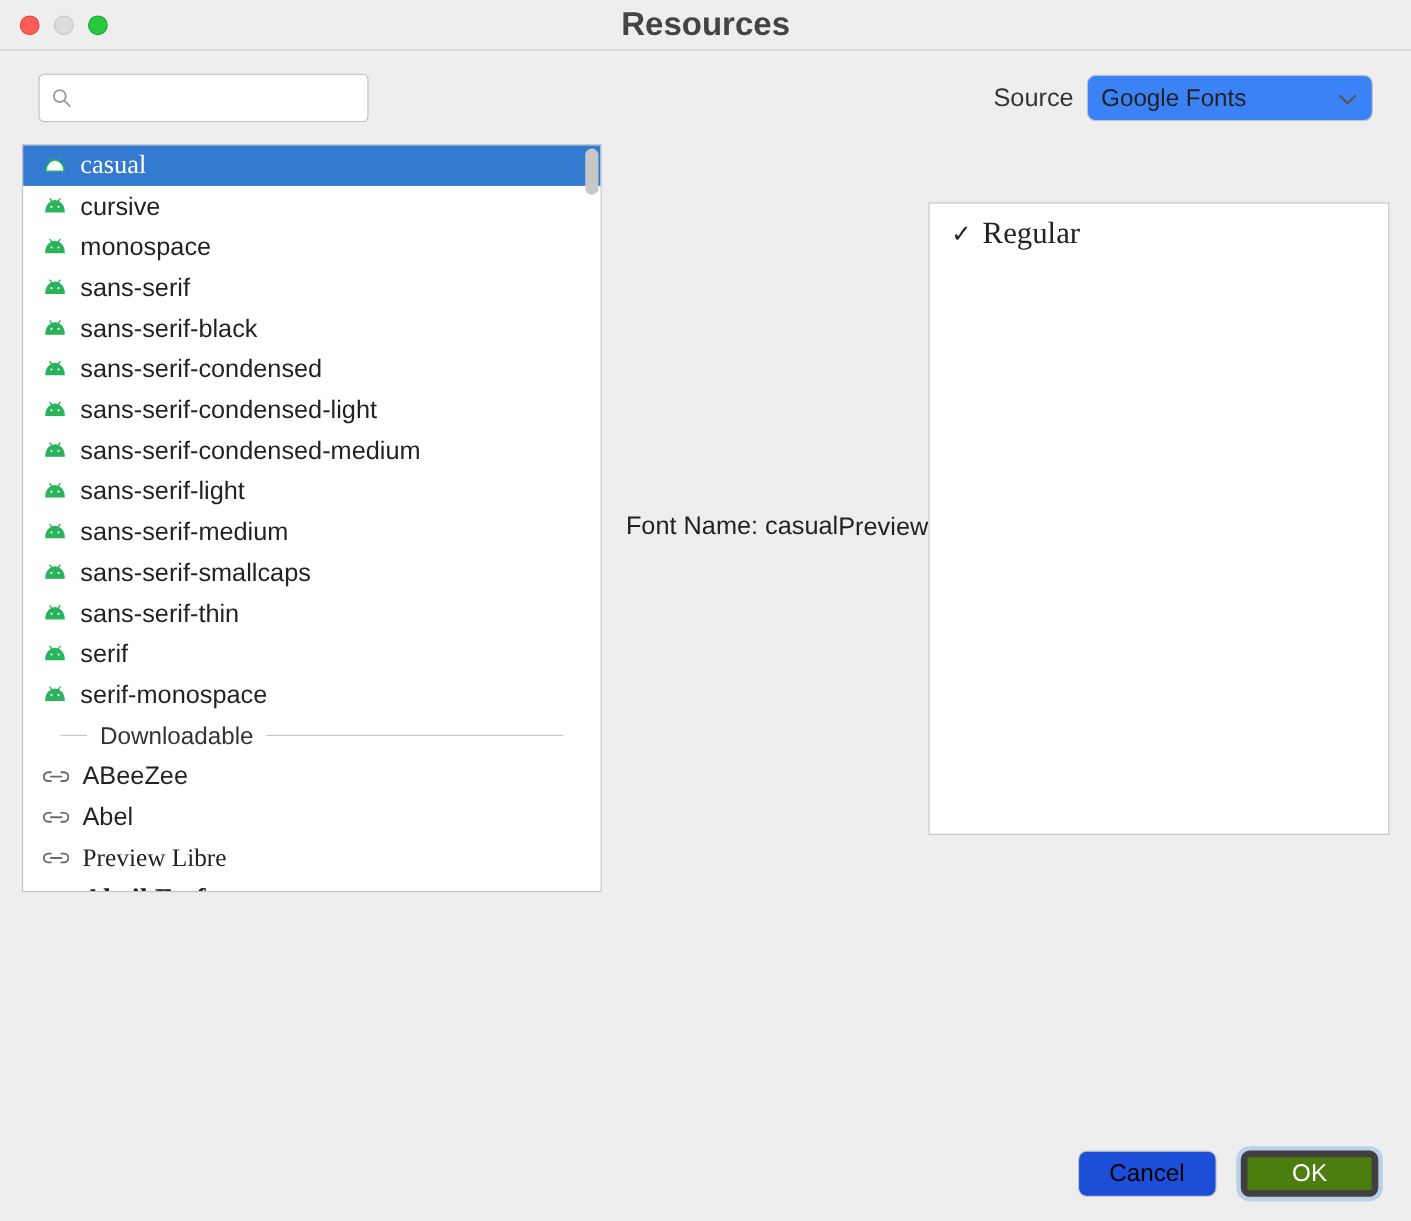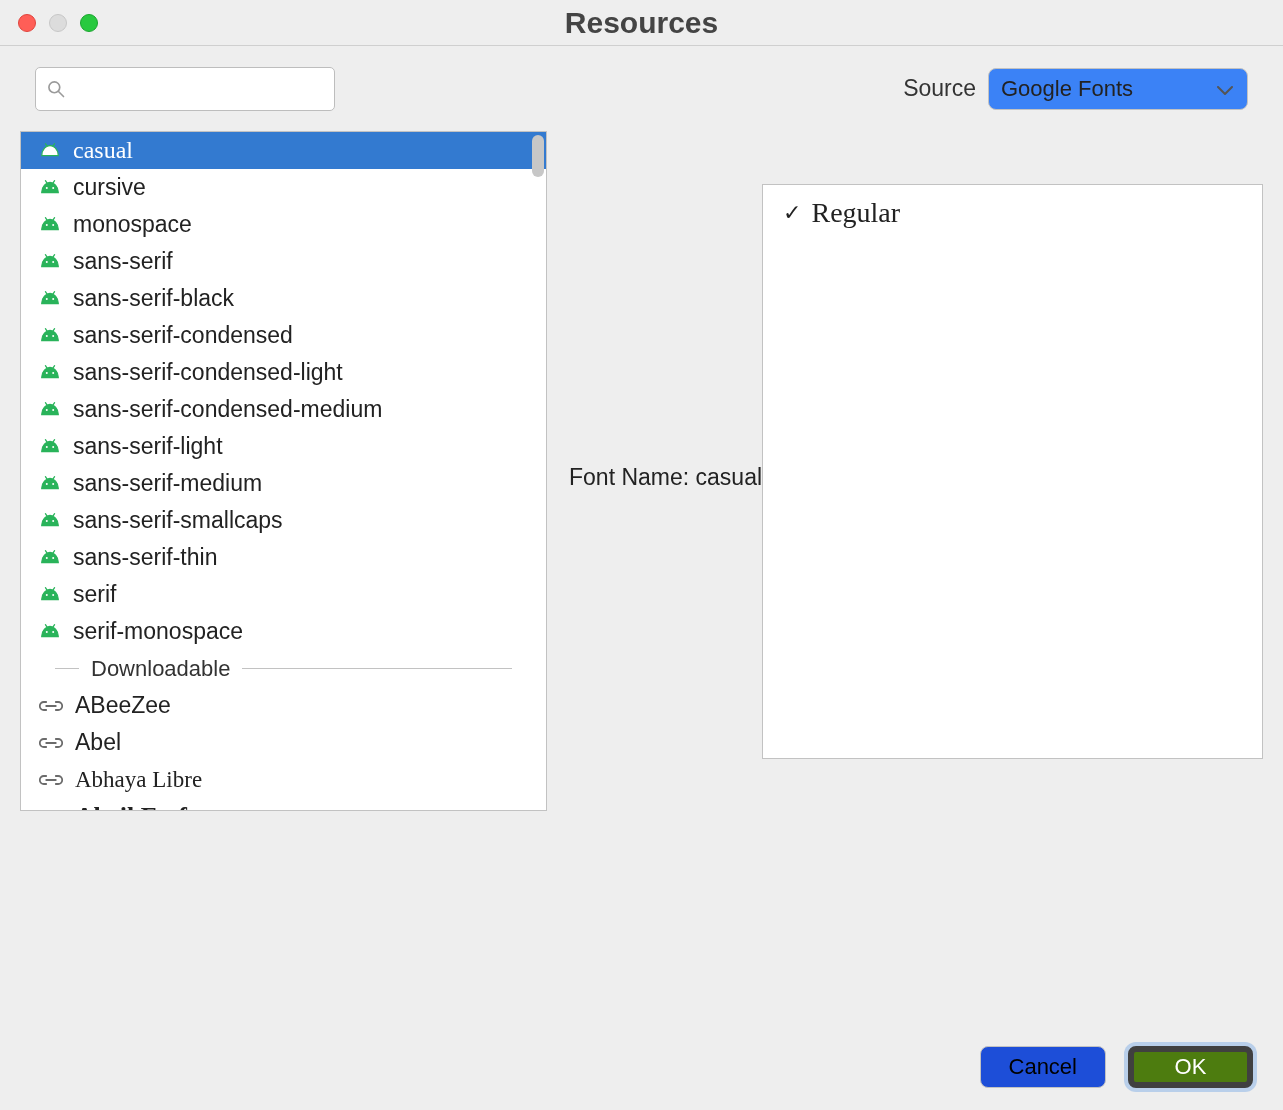--- a/index.html
+++ b/index.html
@@ -319,37 +319,38 @@
         <div class="font-item">
           <svg class="link-icon" viewBox="0 0 30 16">
             <path d="M9 3 H6 a5 5 0 0 0 0 10 h3 M21 3 h3 a5 5 0 0 1 0 10 h-3 M9 8 H21" stroke="#6b6b6b" stroke-width="2.2" fill="none" stroke-linecap="round"></path>
           </svg>
           <span class="abel-font">Abel</span>
         </div>
         <div class="font-item">
           <svg class="link-icon" viewBox="0 0 30 16">
             <path d="M9 3 H6 a5 5 0 0 0 0 10 h3 M21 3 h3 a5 5 0 0 1 0 10 h-3 M9 8 H21" stroke="#6b6b6b" stroke-width="2.2" fill="none" stroke-linecap="round"></path>
           </svg>
-          <span class="abhaya-font">Abhaya Libre</span>
+          <span class="abhaya-font">Preview Libre</span>
         </div>
         <div class="font-item">
           <svg class="link-icon" viewBox="0 0 30 16">
             <path d="M9 3 H6 a5 5 0 0 0 0 10 h3 M21 3 h3 a5 5 0 0 1 0 10 h-3 M9 8 H21" stroke="#6b6b6b" stroke-width="2.2" fill="none" stroke-linecap="round"></path>
           </svg>
           <span class="abril-font">Abril Fatf</span>
         </div>
       </div>
     <div class="scrollbar-thumb"></div>
   </div>
 
   <div class="preview-col">
     <div class="font-name-row">
       <span>Font Name:</span>
       <span>casual</span>
     </div>
+    <div class="preview-label">Preview</div>
     <div class="preview-box">
       <div class="preview-content">
         <span class="check">✓</span>
         <span>Regular</span>
       </div>
     </div>
   </div>
 </div>
 
 <div class="footer">

